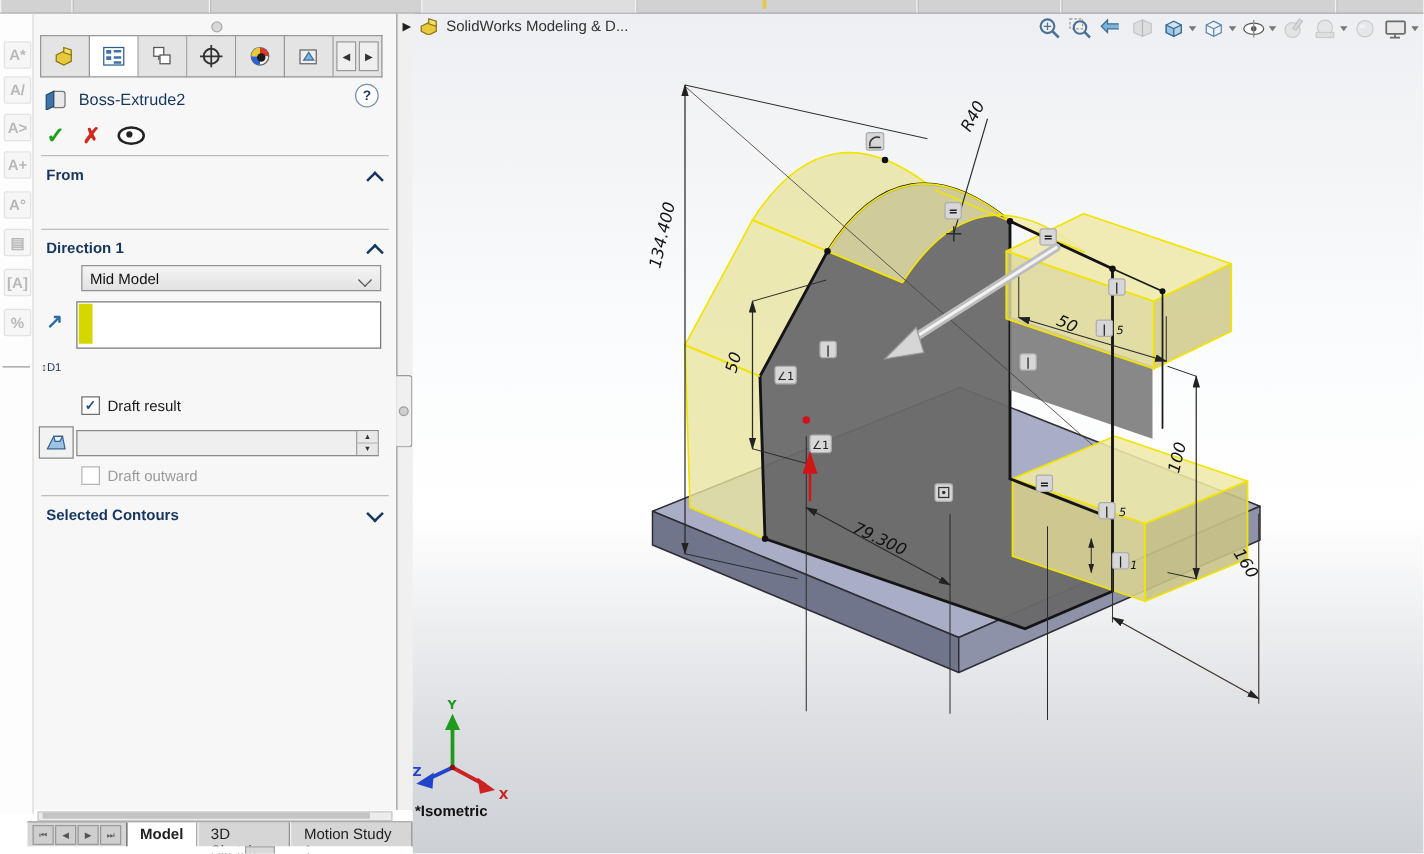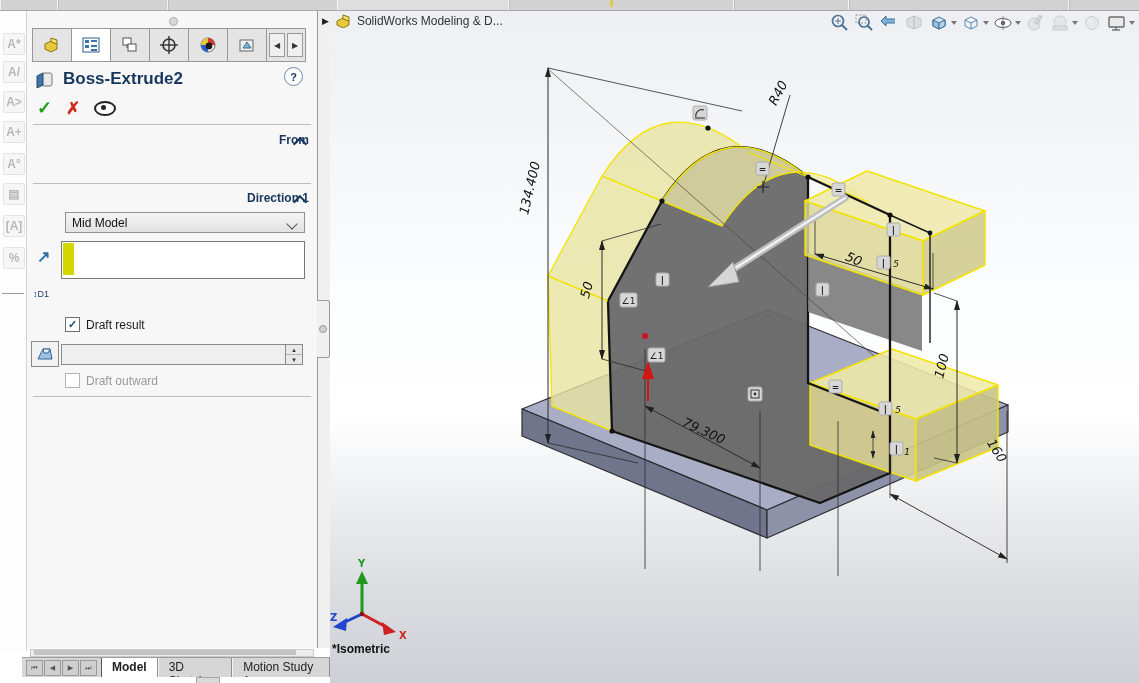--- a/index.html
+++ b/index.html
@@ -20,30 +20,30 @@
   .panel-handle{position:absolute;left:142px;top:6px;width:7px;height:7px;border-radius:50%;background:#d9d9d9;border:1px solid #ababab;}
   .pm-tabs{position:absolute;left:5px;top:17px;height:32px;display:flex;}
   .pm-tab{width:38px;height:32px;background:#e4e4e4;border:1px solid #979797;border-left:none;
     display:flex;align-items:center;justify-content:center;}
   .pm-tab:first-child{border-left:1px solid #979797;}
   .pm-tab.active{background:#ffffff;}
   .pm-tab .mini{display:flex;gap:2px;}
   .mini-btn{width:14px;height:22px;border:1px solid #9a9a9a;background:#efefef;font-size:8px;color:#333;
     display:flex;align-items:center;justify-content:center;}
   .pm-title-row{position:absolute;left:8px;top:56px;width:276px;height:24px;display:flex;align-items:center;}
-  .pm-title{font-weight:bold;color:#17365d;font-size:17px;margin-left:8px;}
+  .pm-title{font-weight:normal;color:#17365d;font-size:13px;margin-left:8px;}
   .help-circle{position:absolute;right:8px;top:0;width:17px;height:17px;border:1.5px solid #6f8cb0;border-radius:50%;
     color:#17365d;font-weight:bold;font-size:11px;display:flex;align-items:center;justify-content:center;background:#fff;}
   .pm-actions{position:absolute;left:10px;top:86px;height:22px;display:flex;align-items:center;gap:14px;}
   .ok-glyph{color:#1e9e1e;font-size:18px;font-weight:bold;}
   .cancel-glyph{color:#d02b1f;font-size:17px;font-weight:bold;}
   .eye{width:18px;height:11px;border:2px solid #222;border-radius:50%;position:relative;background:#fff;}
   .eye::after{content:"";position:absolute;left:5px;top:2px;width:5px;height:5px;border-radius:50%;background:#222;}
   .pm-sep{position:absolute;left:6px;width:278px;border-top:1px solid #bdbdbd;}
-  .group-header{position:absolute;left:10px;width:272px;height:16px;font-weight:bold;color:#17365d;font-size:12px;text-align:right;}
+  .group-header{position:absolute;left:10px;width:272px;height:16px;font-weight:bold;color:#17365d;font-size:12px;}
   .chev{position:absolute;right:4px;top:3px;width:8px;height:8px;border-right:2px solid #17365d;border-bottom:2px solid #17365d;}
   .chev.up{transform:rotate(-135deg);top:6px;}
   .chev.down{transform:rotate(45deg);top:1px;}
   .dropdown{position:absolute;left:38px;width:240px;height:21px;background:linear-gradient(#f4f4f4,#e2e2e2);
     border:1px solid #919191;display:flex;align-items:center;padding-left:6px;box-sizing:border-box;font-size:12px;color:#111;}
   .dd-chev{position:absolute;right:8px;top:7px;width:7px;height:7px;border-right:1.5px solid #555;border-bottom:1.5px solid #555;transform:rotate(45deg);}
   .sel-box{position:absolute;left:34px;width:242px;height:36px;background:#fff;border:1px solid #76797c;}
   .sel-active-bar{position:absolute;left:1px;top:1px;width:11px;height:32px;background:#d6d600;}
   .rev-arrow{position:absolute;left:10px;color:#2e6da4;font-size:16px;font-weight:bold;}
   .spinner{position:absolute;left:34px;width:242px;height:21px;background:#fff;border:1px solid #8a8a8a;
@@ -236,20 +236,24 @@
         </div>
     </div>
 
     <div class="checkbox-row disabled" style="top:362px;">
       <span class="cb empty"></span>
       <span>Draft outward</span>
     </div>
 
     <div class="pm-sep" style="top:385px;"></div>
 
+    <div class="group-header" style="top:394px;">
+      <span>Selected Contours</span>
+      <span class="chev down"></span>
+    </div>
   </div>
 
   <div class="splitter">
     <div class="split-bump">
       <div class="split-dot"></div>
     </div>
   </div>
 
   <div class="viewport">
     <svg class="vp-svg" width="809" height="672" viewBox="0 0 809 672">

